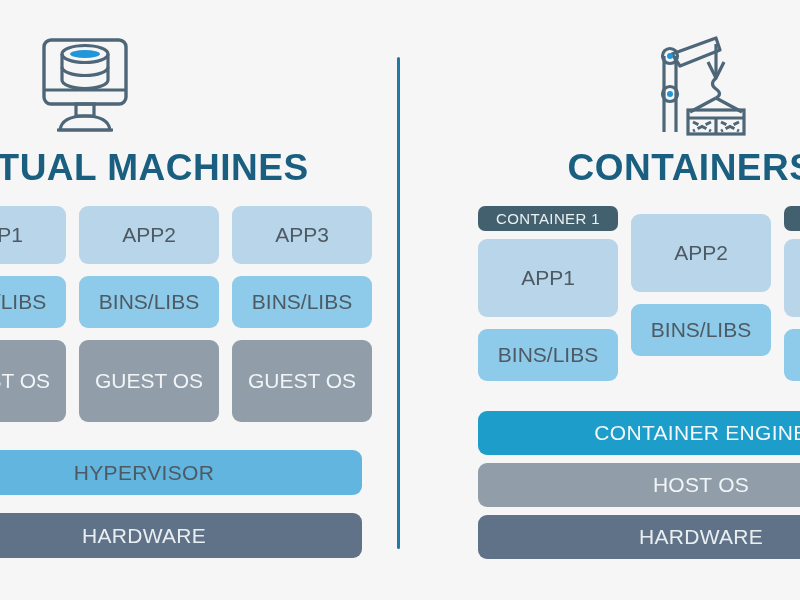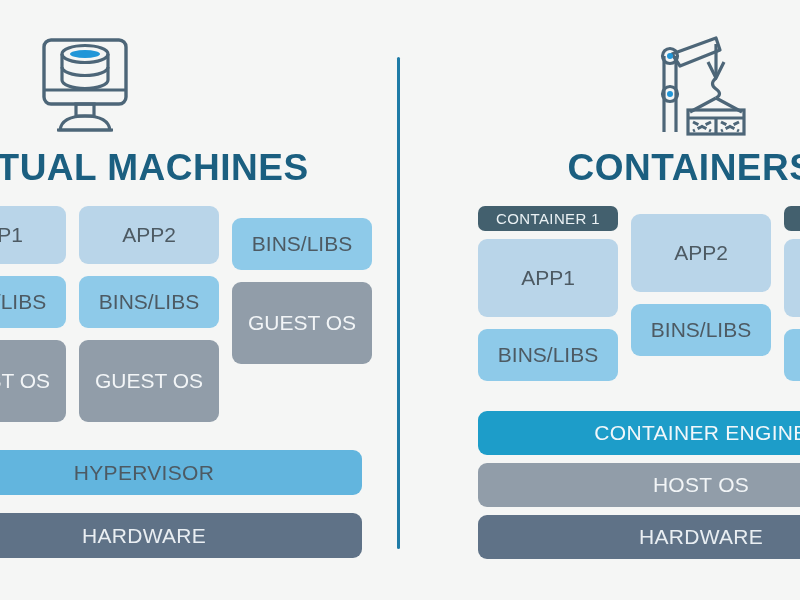--- a/index.html
+++ b/index.html
@@ -172,20 +172,21 @@
 
       <div class="col">
         <div class="box box-app">APP2</div>
         <div class="sp12"></div>
         <div class="box box-bins">BINS/LIBS</div>
         <div class="sp12"></div>
         <div class="box box-guestos">GUEST OS</div>
       </div>
 
       <div class="col">
+        <div class="box box-app">APP3</div>
         <div class="sp12"></div>
         <div class="box box-bins">BINS/LIBS</div>
         <div class="sp12"></div>
         <div class="box box-guestos">GUEST OS</div>
       </div>
 
     </div>
 
     <div class="bar bar-hypervisor" style="top:450px;height:45px;">HYPERVISOR</div>
 

